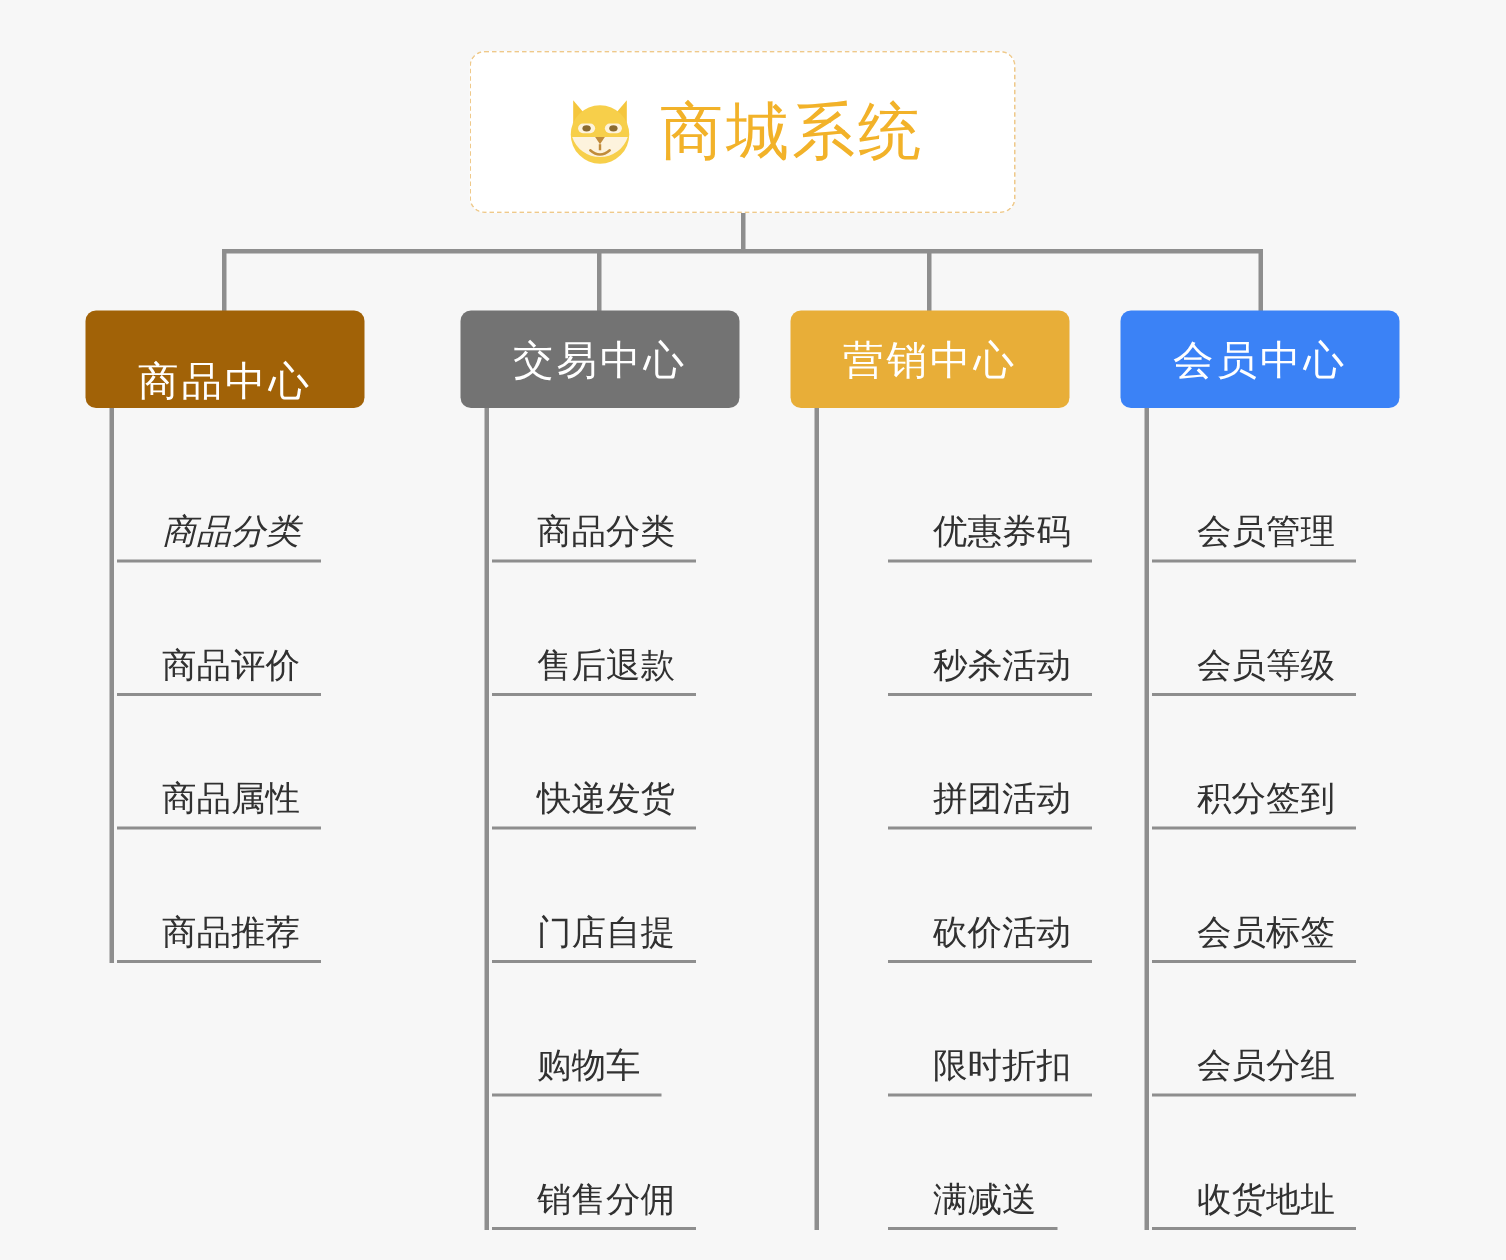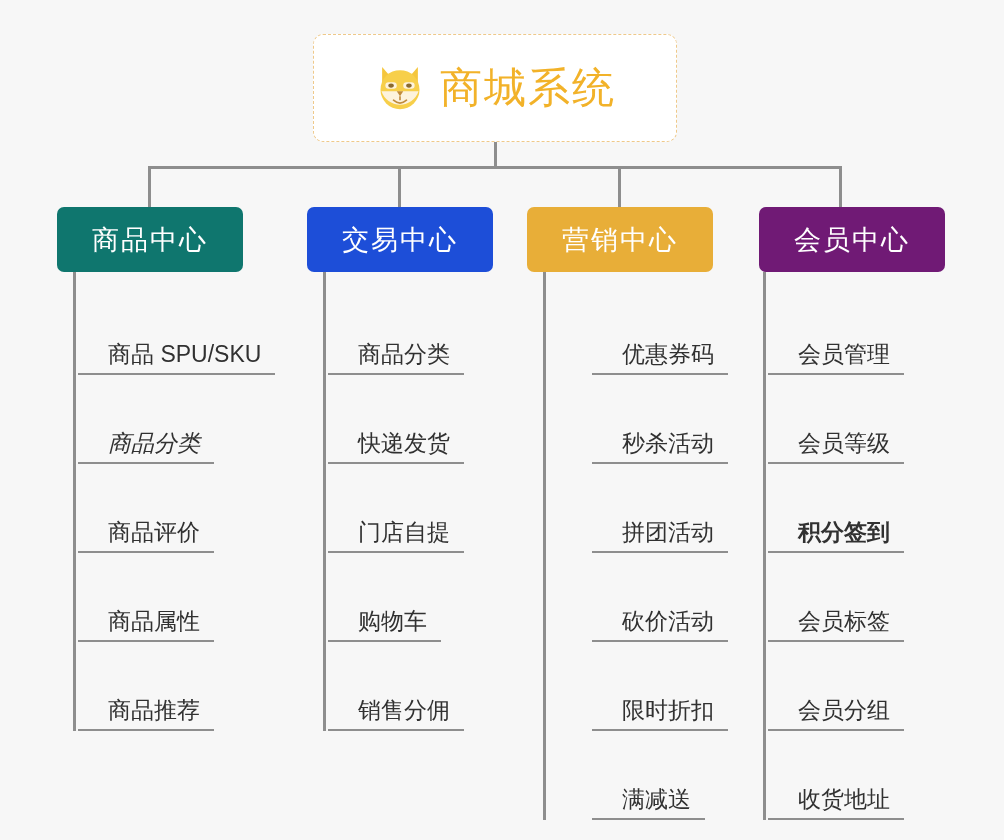--- a/index.html
+++ b/index.html
@@ -140,49 +140,49 @@
   <div class="line v-line" style="left: 494px; top: 142px; height: 26px; background: rgb(142, 142, 142);"></div>
 
   <div class="line h-line" style="left: 148px; top: 166px; width: 694px; background: rgb(142, 142, 142);"></div>
 
   <div class="line v-line" style="left: 148px; top: 166px; height: 42px; background: rgb(142, 142, 142);"></div>
   <div class="line v-line" style="left: 398px; top: 166px; height: 42px; background: rgb(142, 142, 142);"></div>
   <div class="line v-line" style="left: 618px; top: 166px; height: 42px; background: rgb(142, 142, 142);"></div>
   <div class="line v-line" style="left: 839px; top: 166px; height: 42px; background: rgb(142, 142, 142);"></div>
 
   <div class="column col-1">
-    <div class="cat-header" style="background: #0f766e;">
+    <div class="cat-header" style="background: #a16207; align-items: flex-end;">
       <span>商品中心</span>
     </div>
     <ul class="leaf-list" style="border-left-color: rgb(142, 142, 142);">
       <li class="leaf-item">
-          <span class="leaf-label" style="border-bottom-color: rgb(142, 142, 142);">商品 SPU/SKU</span>
-        </li>
-      <li class="leaf-item">
           <span class="leaf-label" style="border-bottom-color: rgb(142, 142, 142); font-style: italic;">商品分类</span>
         </li>
       <li class="leaf-item">
           <span class="leaf-label" style="border-bottom-color: rgb(142, 142, 142);">商品评价</span>
         </li>
       <li class="leaf-item">
           <span class="leaf-label" style="border-bottom-color: rgb(142, 142, 142);">商品属性</span>
         </li>
       <li class="leaf-item">
           <span class="leaf-label" style="border-bottom-color: rgb(142, 142, 142);">商品推荐</span>
         </li>
     </ul>
   </div>
 
   <div class="column col-2">
-    <div class="cat-header" style="background: #1d4ed8;">
+    <div class="cat-header" style="background: #737373;">
       <span>交易中心</span>
     </div>
     <ul class="leaf-list" style="border-left-color: rgb(142, 142, 142);">
       <li class="leaf-item">
           <span class="leaf-label" style="border-bottom-color: rgb(142, 142, 142);">商品分类</span>
+        </li>
+      <li class="leaf-item">
+          <span class="leaf-label" style="border-bottom-color: rgb(142, 142, 142);">售后退款</span>
         </li>
       <li class="leaf-item">
           <span class="leaf-label" style="border-bottom-color: rgb(142, 142, 142);">快递发货</span>
         </li>
       <li class="leaf-item">
           <span class="leaf-label" style="border-bottom-color: rgb(142, 142, 142);">门店自提</span>
         </li>
       <li class="leaf-item">
           <span class="leaf-label" style="border-bottom-color: rgb(142, 142, 142);">购物车</span>
         </li>
@@ -212,32 +212,32 @@
       <li class="leaf-item">
           <span class="leaf-label" style="border-bottom-color: rgb(142, 142, 142);">限时折扣</span>
         </li>
       <li class="leaf-item">
           <span class="leaf-label" style="border-bottom-color: rgb(142, 142, 142);">满减送</span>
         </li>
     </ul>
   </div>
 
   <div class="column col-4">
-    <div class="cat-header" style="background: #701a75; margin-left: 12px;">
+    <div class="cat-header" style="background: #3b82f6;">
       <span>会员中心</span>
     </div>
     <ul class="leaf-list" style="border-left-color: rgb(142, 142, 142);">
       <li class="leaf-item">
           <span class="leaf-label" style="border-bottom-color: rgb(142, 142, 142);">会员管理</span>
         </li>
       <li class="leaf-item">
           <span class="leaf-label" style="border-bottom-color: rgb(142, 142, 142);">会员等级</span>
         </li>
       <li class="leaf-item">
-          <span class="leaf-label" style="border-bottom-color: rgb(142, 142, 142); font-weight: bold;">积分签到</span>
+          <span class="leaf-label" style="border-bottom-color: rgb(142, 142, 142);">积分签到</span>
         </li>
       <li class="leaf-item">
           <span class="leaf-label" style="border-bottom-color: rgb(142, 142, 142);">会员标签</span>
         </li>
       <li class="leaf-item">
           <span class="leaf-label" style="border-bottom-color: rgb(142, 142, 142);">会员分组</span>
         </li>
       <li class="leaf-item">
           <span class="leaf-label" style="border-bottom-color: rgb(142, 142, 142);">收货地址</span>
         </li>

